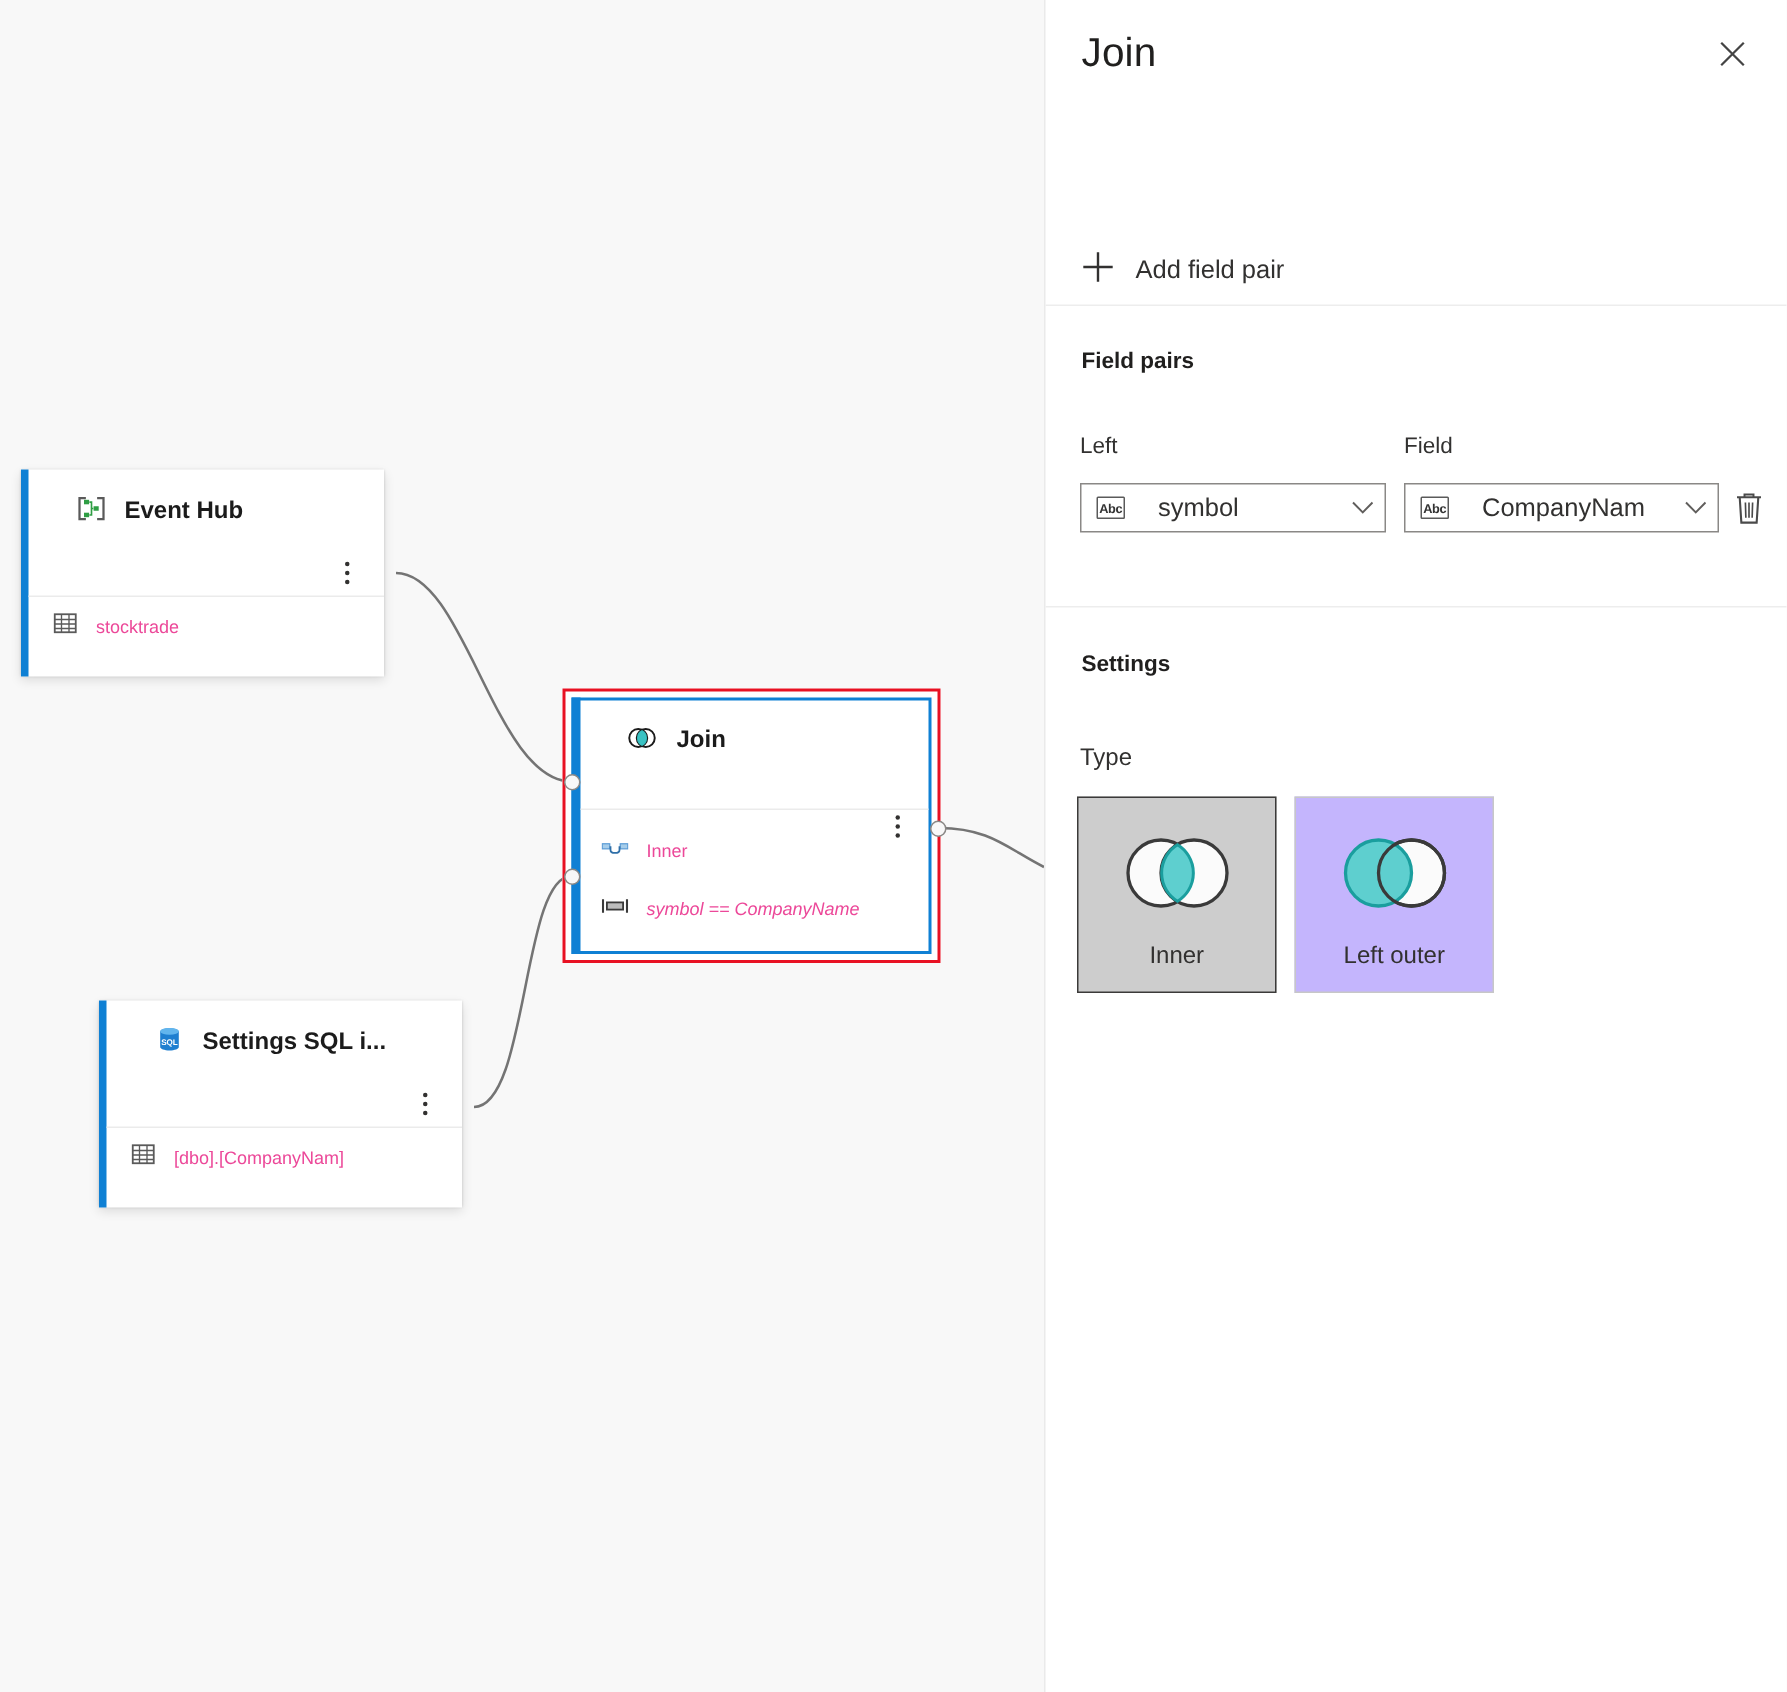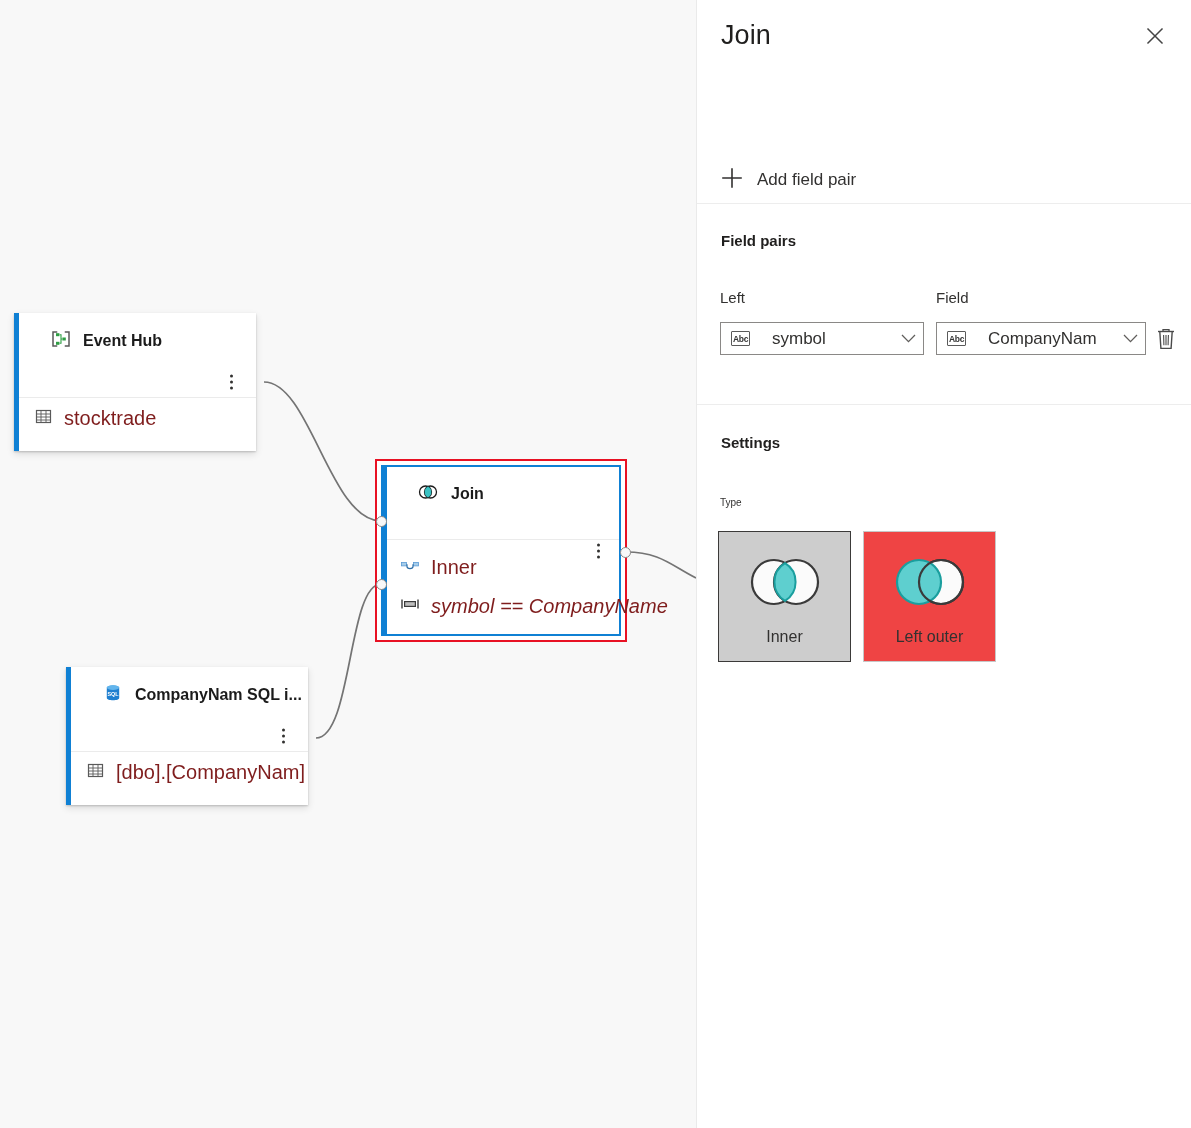--- a/index.html
+++ b/index.html
@@ -99,22 +99,22 @@
     position: absolute;
     left: 5px;
     right: 0;
     display: flex;
     align-items: center;
     padding-left: 16px;
     box-sizing: border-box;
     height: 30px;
   }
   .node-row-label {
-    font-size: 20px;
-    color: #7f1d1d;
+    font-size: 12px;
+    color: #ec4899;
     margin-left: 12px;
     white-space: nowrap;
   }
 
   
   #node-eventhub { left: 14px; top: 313px; width: 242px; height: 138px; }
   
   #node-sqlref { left: 66px; top: 667px; width: 242px; height: 138px; }
 
   
@@ -293,42 +293,42 @@
     font-weight: bold;
     color: #333333;
     letter-spacing: -0.3px;
     background: #ffffff;
   }
 
   #label-type {
     position: absolute;
     left: 720px;
     top: 497px;
-    font-size: 10px;
+    font-size: 16px;
     color: #323130;
   }
 
   .type-tile {
     position: absolute;
     top: 531px;
     width: 133px;
     height: 131px;
     box-sizing: border-box;
     display: flex;
     flex-direction: column;
     align-items: center;
     justify-content: flex-start;
     cursor: pointer;
   }
   .type-tile.selected {
     background: #cdcdcd;
     border: 1px solid #3b3a39;
   }
   .type-tile.unselected {
-    background: #ef4444;
+    background: #c4b5fd;
     border: 1px solid #c7c7c7;
   }
   #tile-inner { left: 718px; }
   #tile-leftouter { left: 863px; }
   .tile-venn { margin-top: 22px; }
   .tile-label {
     font-size: 16px;
     color: #323130;
     margin-top: 14px;
   }
@@ -391,21 +391,21 @@
 
     <div class="node-header">
       <span>
         <svg width="20" height="20" viewBox="0 0 20 20">
           <ellipse cx="10" cy="4.6" rx="6.2" ry="2.3" fill="#4aa3e0"></ellipse>
           <path d="M3.8 4.6 L3.8 15 C3.8 16.3 6.6 17.3 10 17.3 C13.4 17.3 16.2 16.3 16.2 15 L16.2 4.6" fill="#1f7fd0"></path>
           <ellipse cx="10" cy="4.6" rx="6.2" ry="2.3" fill="#62b5ed"></ellipse>
           <text x="10" y="13.4" font-size="5.4" font-weight="bold" fill="#ffffff" text-anchor="middle" font-family="'Liberation Sans', sans-serif">SQL</text>
         </svg>
       </span>
-      <span class="node-title">CompanyNam SQL i...</span>
+      <span class="node-title">Settings SQL i...</span>
     </div>
 
     <div class="node-ellipsis">
       <i></i>
         <i></i>
         <i></i>
     </div>
 
     <div class="node-divider" style="top:84px;"></div>
 

